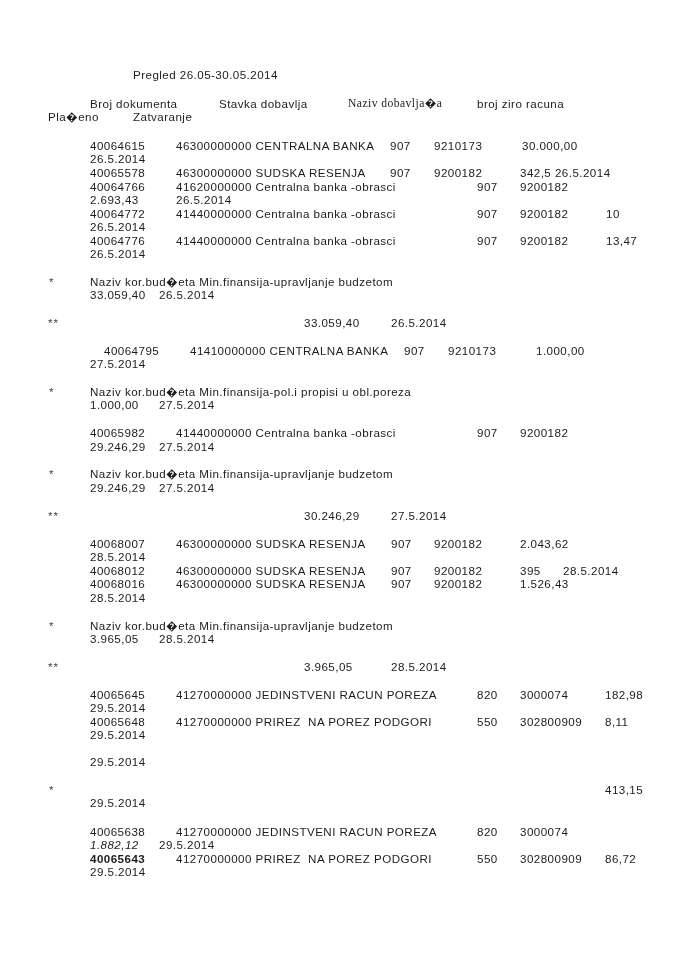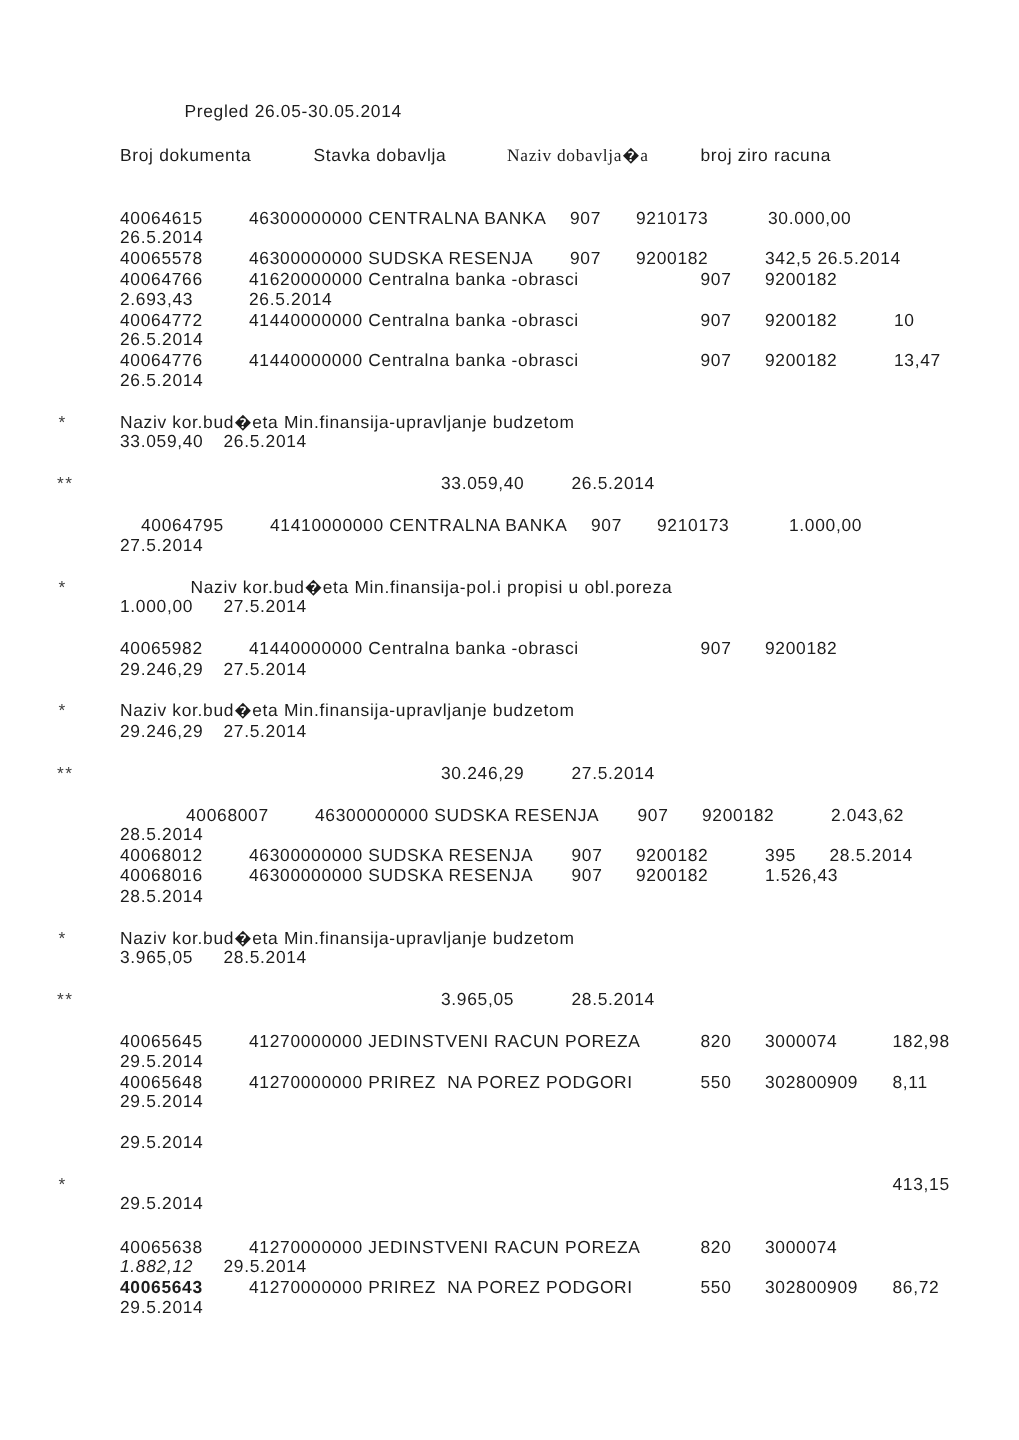--- a/index.html
+++ b/index.html
@@ -1,18 +1,18 @@
 <!DOCTYPE html>
 <html><head>
 <meta charset="utf-8">
 <style>
   html, body { margin: 0; padding: 0; background: #ffffff; }
   body { width: 679px; height: 960px; position: relative; overflow: hidden; }
   .page { position: absolute; left: 0; top: 0; width: 679px; height: 960px; background: #fff; }
-  .line { position: absolute; left: 0; width: 540px; height: 14px; }
+  .line { position: absolute; left: 10px; width: 540px; height: 14px; }
   .tok {
     position: absolute; top: 0; white-space: pre;
     font-family: "Liberation Sans", sans-serif;
     font-size: 11.6px; line-height: 14px; color: #1c1c1c;
     letter-spacing: 0.45px;
   }
   .star { letter-spacing: 1px; color: #444; }
 </style>
 </head>
 <body>
@@ -20,20 +20,24 @@
 <div class="page" id="page">
     <div class="line" style="top: 68px;">
       <span class="tok" style="left: 123px;">Pregled 26.05-30.05.2014</span>
     </div>
     <div class="line" style="top: 97px;">
       <span class="tok" style="left: 80px;">Broj dokumenta</span>
       <span class="tok" style="left: 209px;">Stavka dobavlja</span>
       <span class="tok" style="left: 338px; font-family: Liberation Serif, serif;">Naziv dobavlja�a</span>
       <span class="tok" style="left: 467px;">broj ziro racuna</span>
     </div>
+    <div class="line" style="top: 110px;">
+      <span class="tok" style="left: 38px;">Pla�eno</span>
+      <span class="tok" style="left: 123px;">Zatvaranje</span>
+    </div>
     <div class="line" style="top: 139px;">
       <span class="tok" style="left: 80px;">40064615</span>
       <span class="tok" style="left: 166px;">46300000000 CENTRALNA BANKA</span>
       <span class="tok" style="left: 380px;">907</span>
       <span class="tok" style="left: 424px;">9210173</span>
       <span class="tok" style="left: 512px;">30.000,00</span>
     </div>
     <div class="line" style="top: 152px;">
       <span class="tok" style="left: 80px;">26.5.2014</span>
     </div>
@@ -92,21 +96,21 @@
       <span class="tok" style="left: 166px;">41410000000 CENTRALNA BANKA</span>
       <span class="tok" style="left: 380px;">907</span>
       <span class="tok" style="left: 424px;">9210173</span>
       <span class="tok" style="left: 512px;">1.000,00</span>
     </div>
     <div class="line" style="top: 357px;">
       <span class="tok" style="left: 80px;">27.5.2014</span>
     </div>
     <div class="line" style="top: 385px;">
       <span class="tok star" style="left: 39px;">*</span>
-      <span class="tok" style="left: 80px; margin-left: 47px;">Naziv kor.bud�eta Min.finansija-pol.i propisi u obl.poreza</span>
+      <span class="tok" style="left: 80px;">Naziv kor.bud�eta Min.finansija-pol.i propisi u obl.poreza</span>
     </div>
     <div class="line" style="top: 398px;">
       <span class="tok" style="left: 80px;">1.000,00</span>
       <span class="tok" style="left: 149px;">27.5.2014</span>
     </div>
     <div class="line" style="top: 426px;">
       <span class="tok" style="left: 80px;">40065982</span>
       <span class="tok" style="left: 166px;">41440000000 Centralna banka -obrasci</span>
       <span class="tok" style="left: 467px;">907</span>
       <span class="tok" style="left: 510px;">9200182</span>
@@ -121,21 +125,21 @@
     </div>
     <div class="line" style="top: 481px;">
       <span class="tok" style="left: 80px;">29.246,29</span>
       <span class="tok" style="left: 149px;">27.5.2014</span>
     </div>
     <div class="line" style="top: 509px;">
       <span class="tok star" style="left: 38px;">**</span>
       <span class="tok" style="left: 294px;">30.246,29</span>
       <span class="tok" style="left: 381px;">27.5.2014</span>
     </div>
-    <div class="line" style="top: 537px; margin-left: 44px;">
+    <div class="line" style="top: 537px;">
       <span class="tok" style="left: 80px;">40068007</span>
       <span class="tok" style="left: 166px;">46300000000 SUDSKA RESENJA</span>
       <span class="tok" style="left: 381px;">907</span>
       <span class="tok" style="left: 424px;">9200182</span>
       <span class="tok" style="left: 510px;">2.043,62</span>
     </div>
     <div class="line" style="top: 550px;">
       <span class="tok" style="left: 80px;">28.5.2014</span>
     </div>
     <div class="line" style="top: 564px;">

